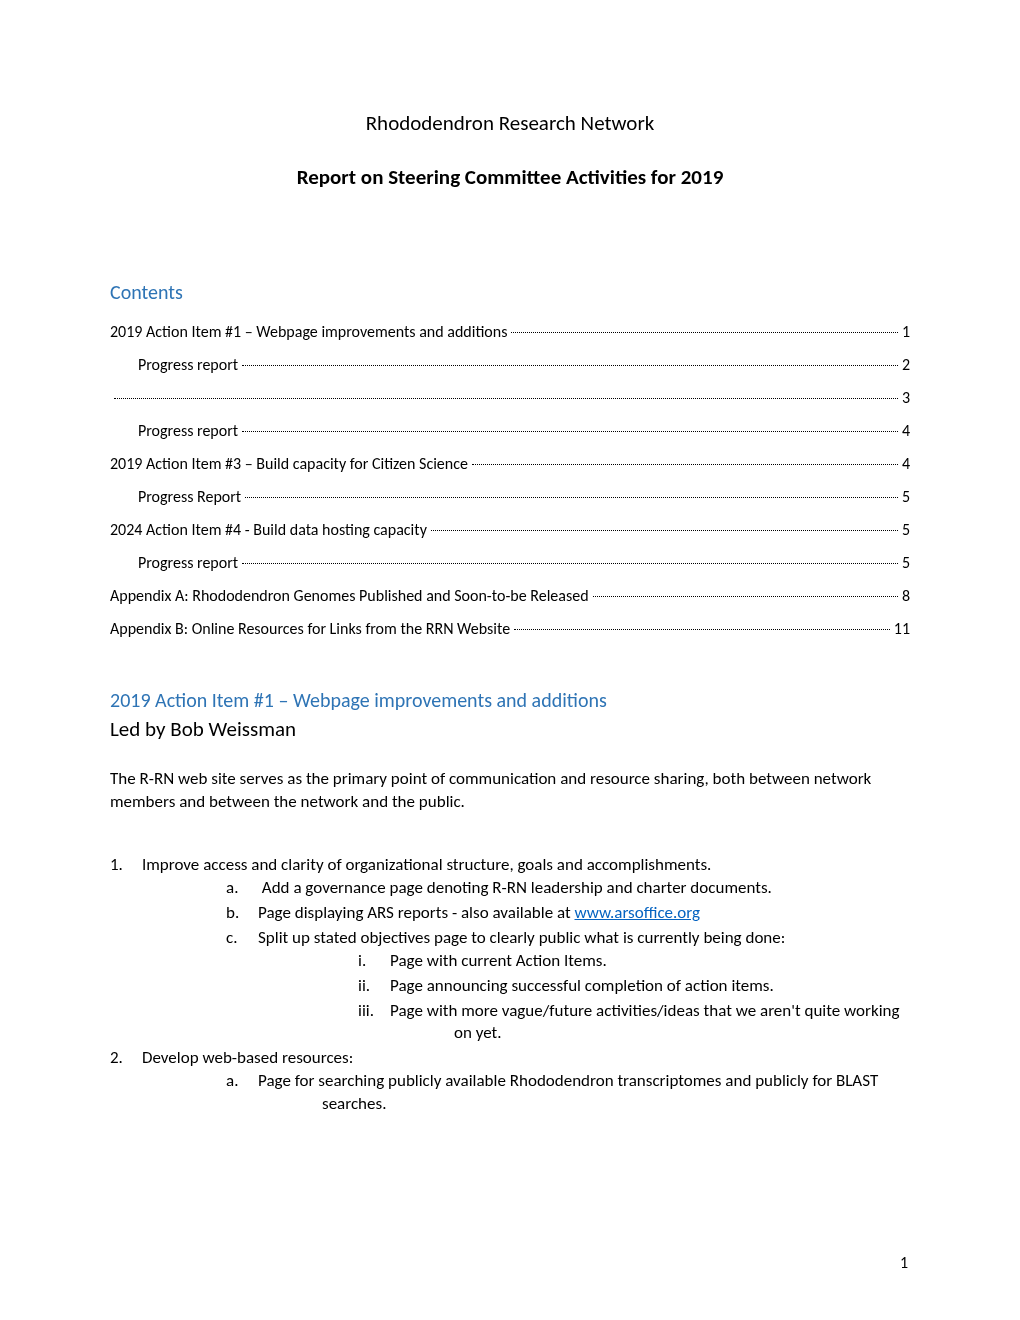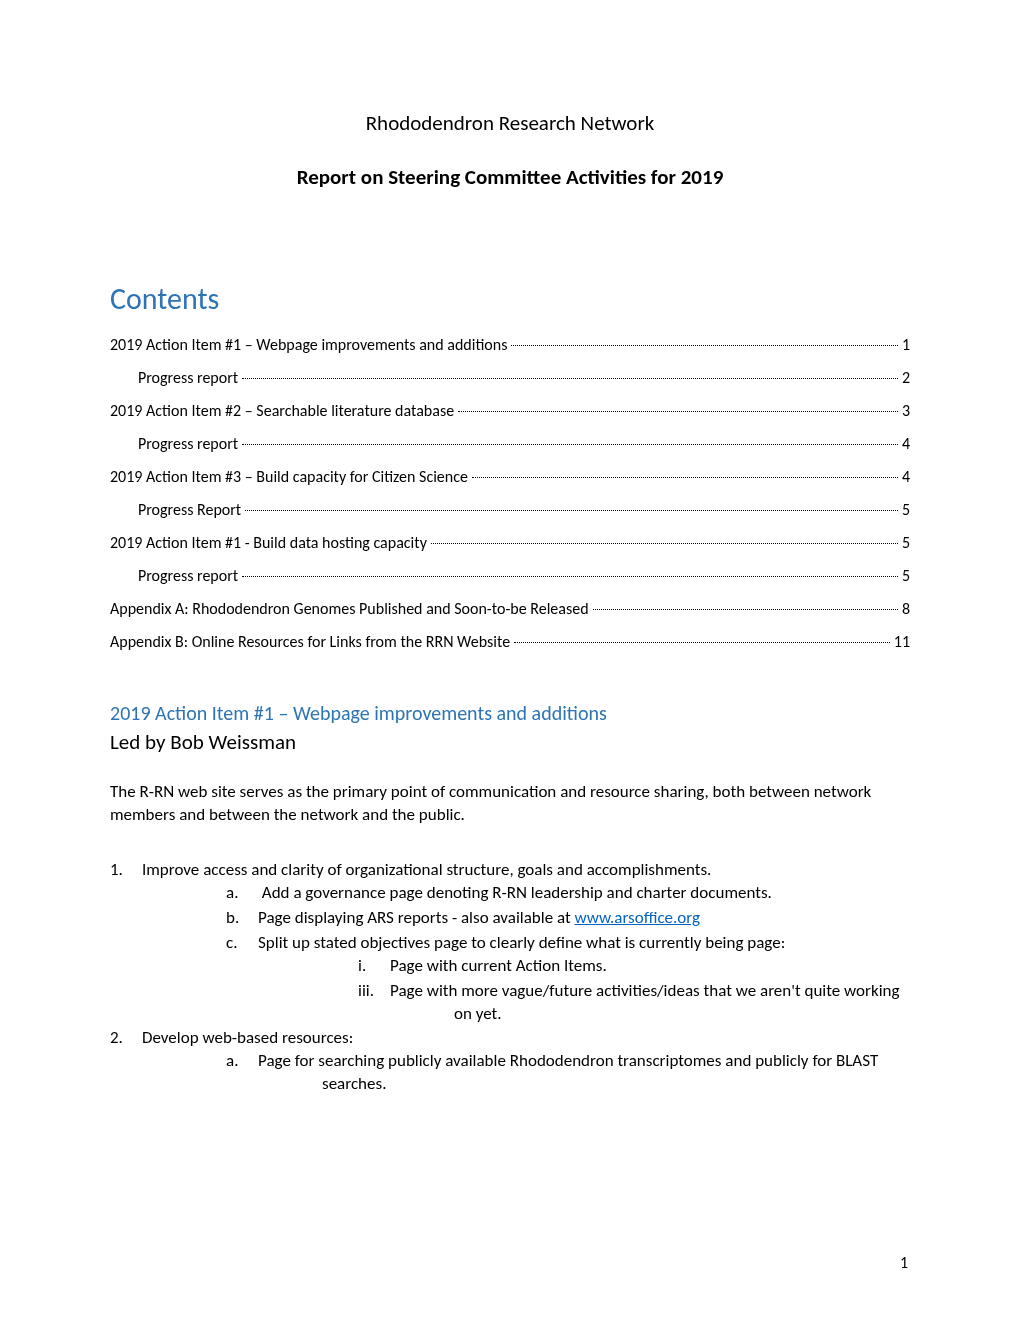--- a/index.html
+++ b/index.html
@@ -23,21 +23,21 @@
       margin-bottom: 28px;
     }
     .subtitle {
       text-align: center;
       font-weight: bold;
       font-size: 21px;
       margin-bottom: 90px;
     }
     .contents-heading {
       color: #2E74B5;
-      font-size: 30px;
+      font-size: 20px;
       font-weight: normal;
       margin-bottom: 18px;
     }
     .toc {
       margin-bottom: 50px;
     }
     .toc-entry {
       display: flex;
       align-items: baseline;
       font-size: 16px;
@@ -65,21 +65,21 @@
       font-size: 20px;
       margin-bottom: 4px;
     }
     .section-byline {
       font-size: 21px;
       margin-bottom: 26px;
     }
     .body-text {
       font-size: 17px;
       line-height: 1.35;
-      margin-bottom: 32px;
+      margin-bottom: 40px;
     }
     .ol-l1 {
       list-style: none;
       font-size: 17px;
       line-height: 1.35;
     }
     .ol-l1 > li {
       padding-left: 32px;
       text-indent: -32px;
       margin-bottom: 2px;
@@ -143,41 +143,40 @@
     <span class="toc-text">2019 Action Item #1 – Webpage improvements and additions</span>
     <span class="toc-dots"></span>
     <span class="toc-page">1</span>
   </div>
   <div class="toc-entry indent">
     <span class="toc-text">Progress report</span>
     <span class="toc-dots"></span>
     <span class="toc-page">2</span>
   </div>
   <div class="toc-entry">
-    <span class="toc-text">2019 Action Item #2 – Searchable literature database</span>
     <span class="toc-dots"></span>
     <span class="toc-page">3</span>
   </div>
   <div class="toc-entry indent">
     <span class="toc-text">Progress report</span>
     <span class="toc-dots"></span>
     <span class="toc-page">4</span>
   </div>
   <div class="toc-entry">
     <span class="toc-text">2019 Action Item #3 – Build capacity for Citizen Science</span>
     <span class="toc-dots"></span>
     <span class="toc-page">4</span>
   </div>
   <div class="toc-entry indent">
     <span class="toc-text">Progress Report</span>
     <span class="toc-dots"></span>
     <span class="toc-page">5</span>
   </div>
   <div class="toc-entry">
-    <span class="toc-text">2019 Action Item #1 - Build data hosting capacity</span>
+    <span class="toc-text">2024 Action Item #4 - Build data hosting capacity</span>
     <span class="toc-dots"></span>
     <span class="toc-page">5</span>
   </div>
   <div class="toc-entry indent">
     <span class="toc-text">Progress report</span>
     <span class="toc-dots"></span>
     <span class="toc-page">5</span>
   </div>
   <div class="toc-entry">
     <span class="toc-text">Appendix A: Rhododendron Genomes Published and Soon-to-be Released</span>
@@ -200,26 +199,29 @@
   <li>
     <span class="num">1.</span><span>Improve access and clarity of organizational structure, goals and accomplishments.</span>
     <ol class="ol-l2">
       <li>
         <span class="marker">a.</span><span class="cont"> Add a governance page denoting R-RN leadership and charter documents.</span>
       </li>
       <li>
         <span class="marker">b.</span><span class="cont"><span>Page displaying ARS reports - also available at </span><a href="#" class="link">www.arsoffice.org</a></span>
       </li>
       <li>
-        <span class="marker">c.</span><span class="cont">Split up stated objectives page to clearly define what is currently being page:</span>
+        <span class="marker">c.</span><span class="cont">Split up stated objectives page to clearly public what is currently being done:</span>
         <ol class="ol-l3">
           <li>
             <span class="marker">i.</span><span class="cont">Page with current Action Items.</span>
           </li>
           <li>
+            <span class="marker">ii.</span><span class="cont">Page announcing successful completion of action items.</span>
+          </li>
+          <li>
             <span class="marker">iii.</span><span class="cont">Page with more vague/future activities/ideas that we aren't quite working on yet.</span>
           </li>
         </ol>
       </li>
     </ol>
   </li>
   <li>
     <span class="num">2.</span><span>Develop web-based resources:</span>
     <ol class="ol-l2">
       <li>

